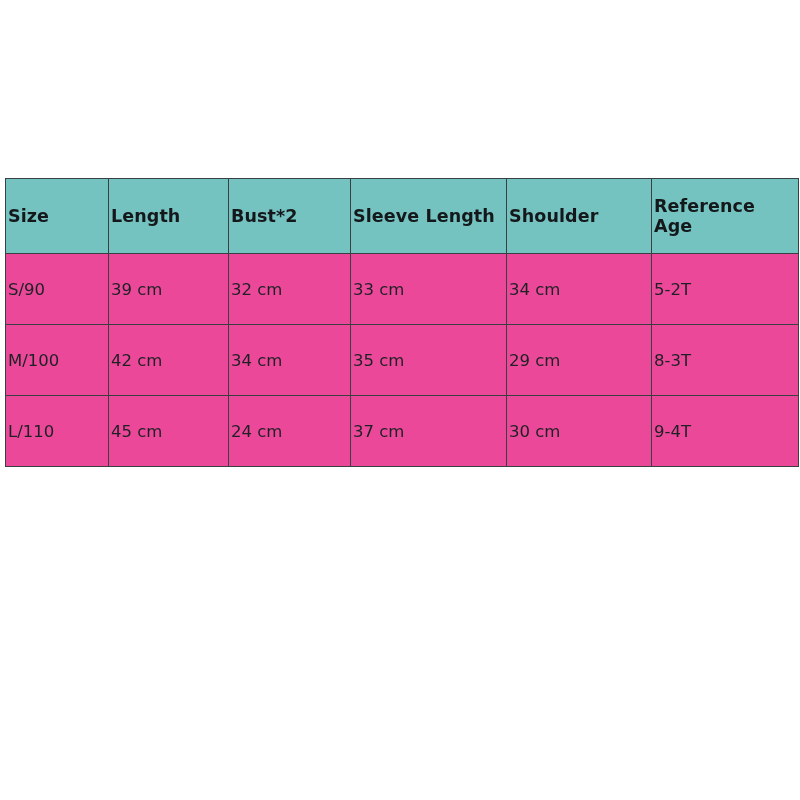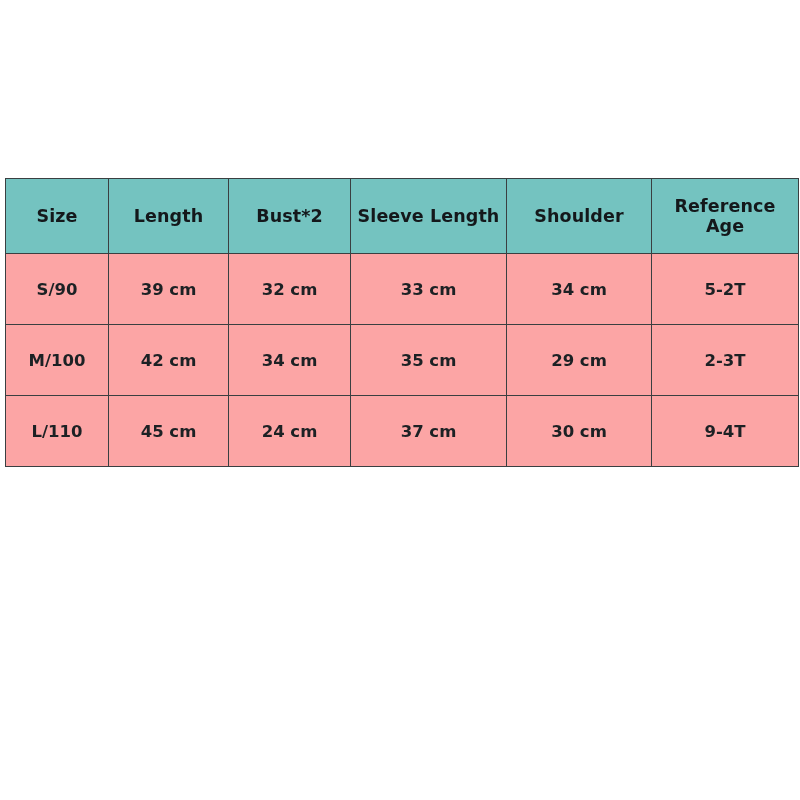--- a/index.html
+++ b/index.html
@@ -26,40 +26,40 @@
     top: 178px;
     width: 793px;
     border-collapse: collapse;
     table-layout: fixed;
     background: #ffffff;
   }
 
   #size-chart th,
   #size-chart td {
     border: 1.5px solid #3a3f41;
-    text-align: center;
+    text-align: left;
     vertical-align: middle;
     padding: 0 2px;
     color: #14181b;
     box-sizing: border-box;
   }
 
   #size-chart thead th {
     background: #74c3c0;
     height: 75px;
     font-size: 17.5px;
     font-weight: 700;
     letter-spacing: 0.1px;
   }
 
   #size-chart tbody td {
-    background: #fca5a5;
+    background: #ec4899;
     height: 71px;
     font-size: 16.5px;
-    font-weight: 700;
+    font-weight: 400;
     color: #1c2124;
   }
 
   
   .col-size   { width: 103px; }
   .col-length { width: 120px; }
   .col-bust   { width: 122px; }
   .col-sleeve { width: 156px; }
   .col-shoulder { width: 145px; }
   .col-age    { width: 147px; }
@@ -98,21 +98,21 @@
         <td>33 cm</td>
         <td>34 cm</td>
         <td>5-2T</td>
       </tr>
       <tr>
         <td>M/100</td>
         <td>42 cm</td>
         <td>34 cm</td>
         <td>35 cm</td>
         <td>29 cm</td>
-        <td>2-3T</td>
+        <td>8-3T</td>
       </tr>
       <tr>
         <td>L/110</td>
         <td>45 cm</td>
         <td>24 cm</td>
         <td>37 cm</td>
         <td>30 cm</td>
         <td>9-4T</td>
       </tr>
     </tbody>

